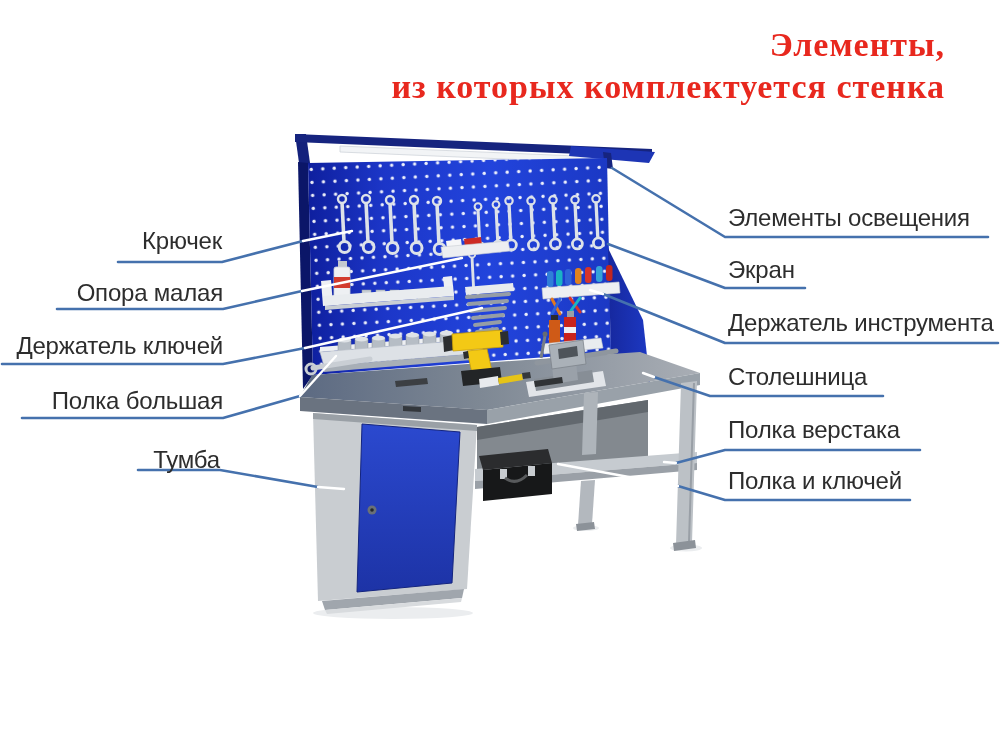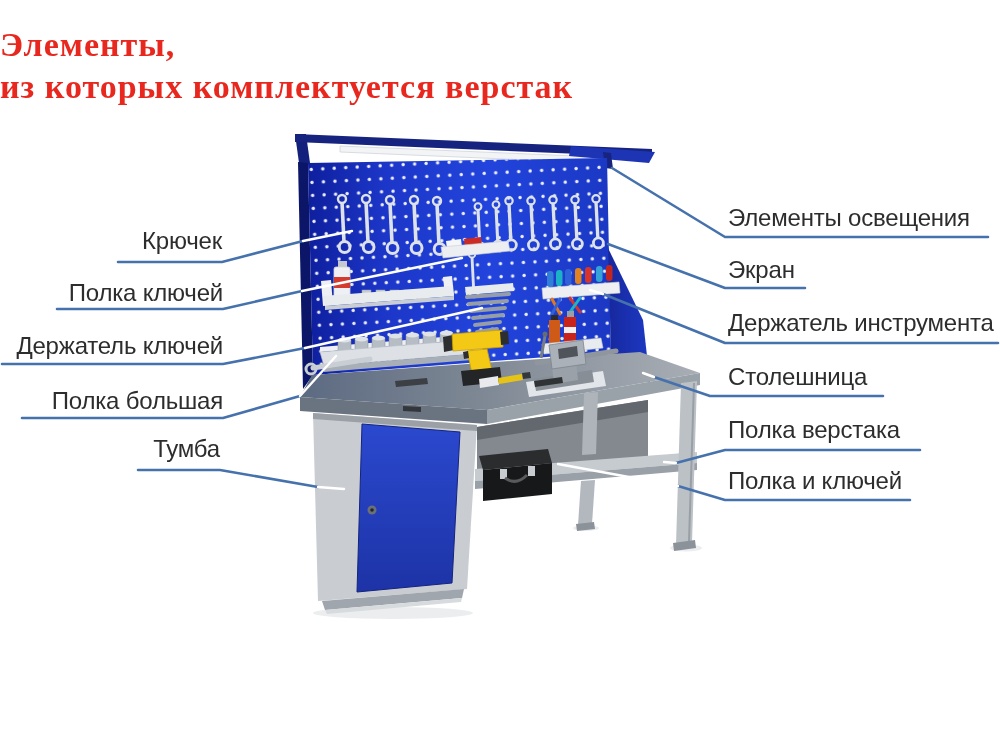--- a/index.html
+++ b/index.html
@@ -3,21 +3,21 @@
 <meta charset="utf-8">
 <style>
   :root{
     --title-red:#e8281e;
     --leader-blue:#4571ad;
     --label-ink:#2d2d2d;
   }
   html,body{margin:0;padding:0;background:#fff;}
   .stage{position:relative;width:1000px;height:750px;background:#fff;overflow:hidden;
          font-family:"Liberation Sans",sans-serif;}
-  .title{position:absolute;left:0;top:24px;width:945px;text-align:left;
+  .title{position:absolute;left:0;top:24px;width:945px;text-align:right;
          color:var(--title-red);font-family:"Liberation Serif",serif;font-weight:bold;
          font-size:34px;line-height:42px;letter-spacing:1px;}
   svg.scene{position:absolute;left:0;top:0;}
   .lab{position:absolute;font-size:24px;line-height:28px;color:var(--label-ink);
        white-space:nowrap;letter-spacing:-0.2px;}
   .lab-l{text-align:center;}
   .leader-blue{stroke:var(--leader-blue);stroke-width:2.6;fill:none;stroke-linecap:round;stroke-linejoin:round;}
   .leader-white{stroke:#ffffff;stroke-width:2.4;fill:none;stroke-linecap:round;stroke-linejoin:round;}
 </style>
 </head>
@@ -286,28 +286,28 @@
       <polyline class="leader-white" points="676,463 664,462"></polyline>
     </g>
     <g>
       <polyline class="leader-blue" points="910,500 725,500 678,486"></polyline>
       <polyline class="leader-white" points="678,486 558,464"></polyline>
     </g>
   </svg>
 
   <div class="title">
     <div>Элементы,</div>
-    <div>из которых комплектуется верстак</div>
+    <div>из которых комплектуется стенка</div>
   </div>
 
   <div class="lab lab-l" style="right:778px;top:227px">Крючек</div>
-  <div class="lab lab-l" style="right:777px;top:279px">Полка ключей</div>
+  <div class="lab lab-l" style="right:777px;top:279px">Опора малая</div>
   <div class="lab lab-l" style="right:777px;top:332px">Держатель ключей</div>
   <div class="lab lab-l" style="right:777px;top:387px">Полка большая</div>
-  <div class="lab lab-l" style="right:780px;top:435px">Тумба</div>
+  <div class="lab lab-l" style="right:780px;top:446px">Тумба</div>
 
   <div class="lab" style="left:728px;top:204px">Элементы освещения</div>
   <div class="lab" style="left:728px;top:256px">Экран</div>
   <div class="lab" style="left:728px;top:363px">Столешница</div>
   <div class="lab" style="left:728px;top:309px">Держатель инструмента</div>
   <div class="lab" style="left:728px;top:416px">Полка верстака</div>
   <div class="lab" style="left:728px;top:467px">Полка и ключей</div>
 
 </div>
 

